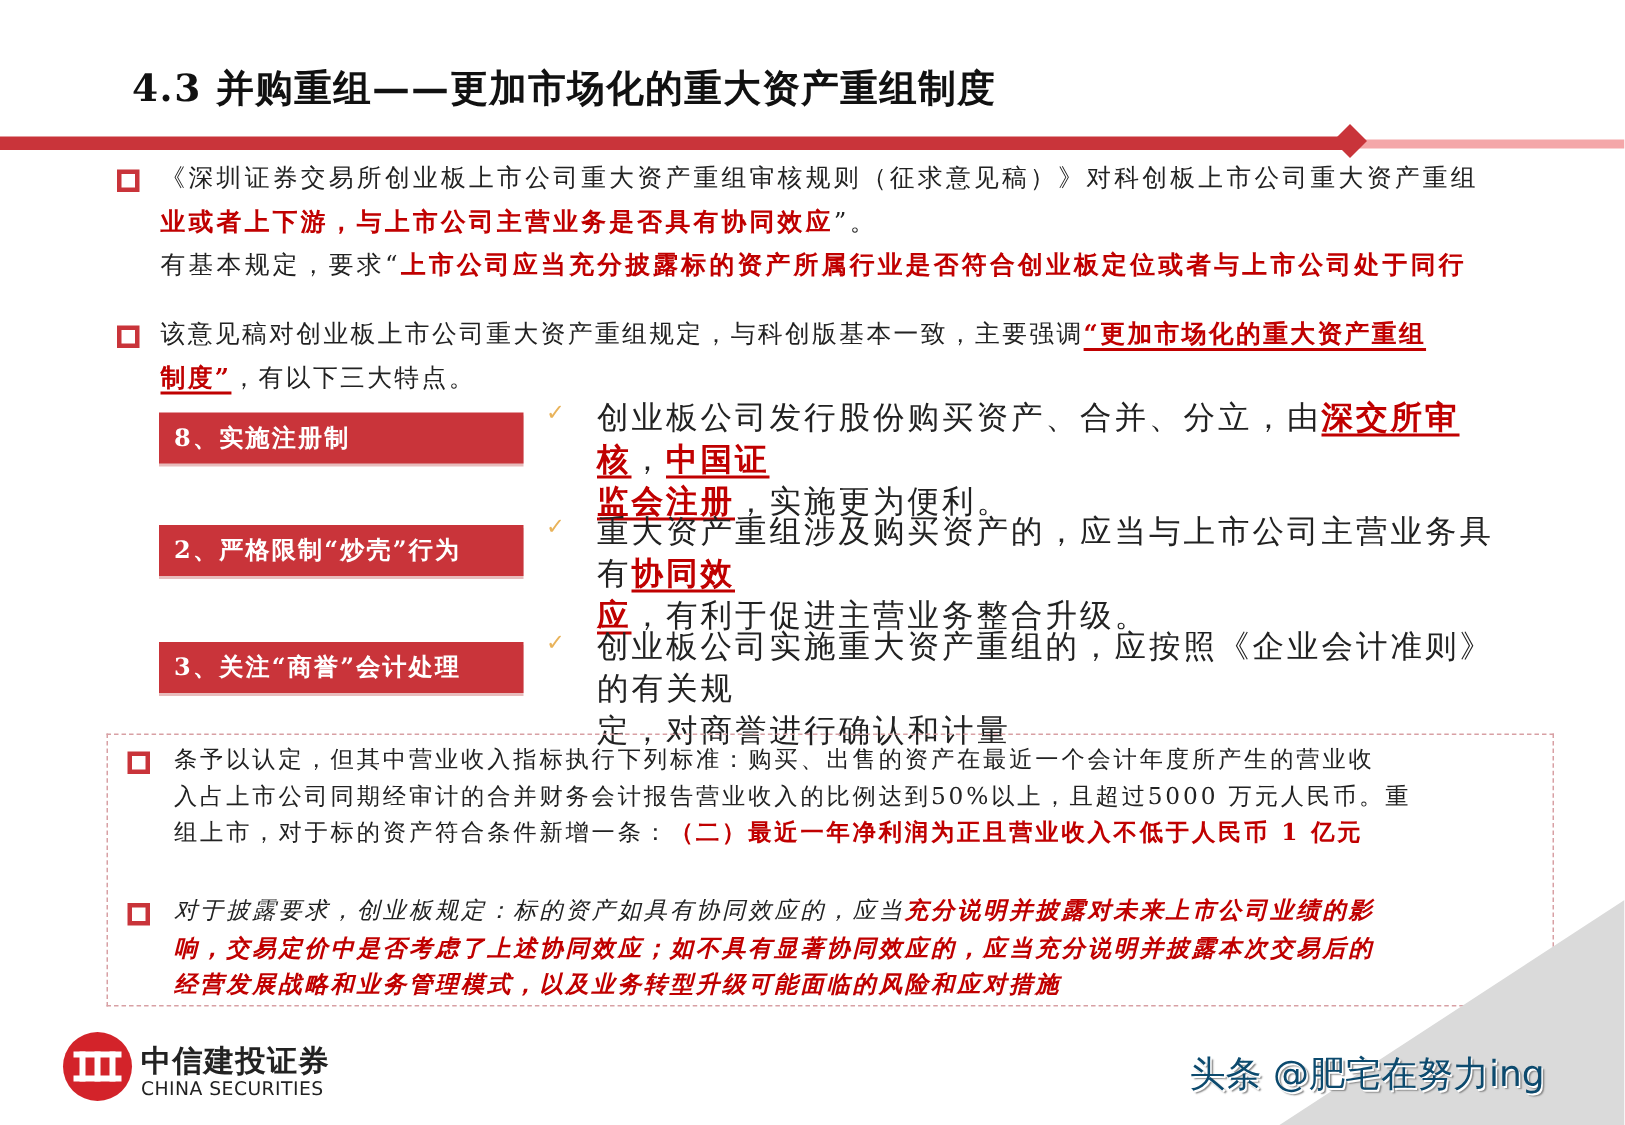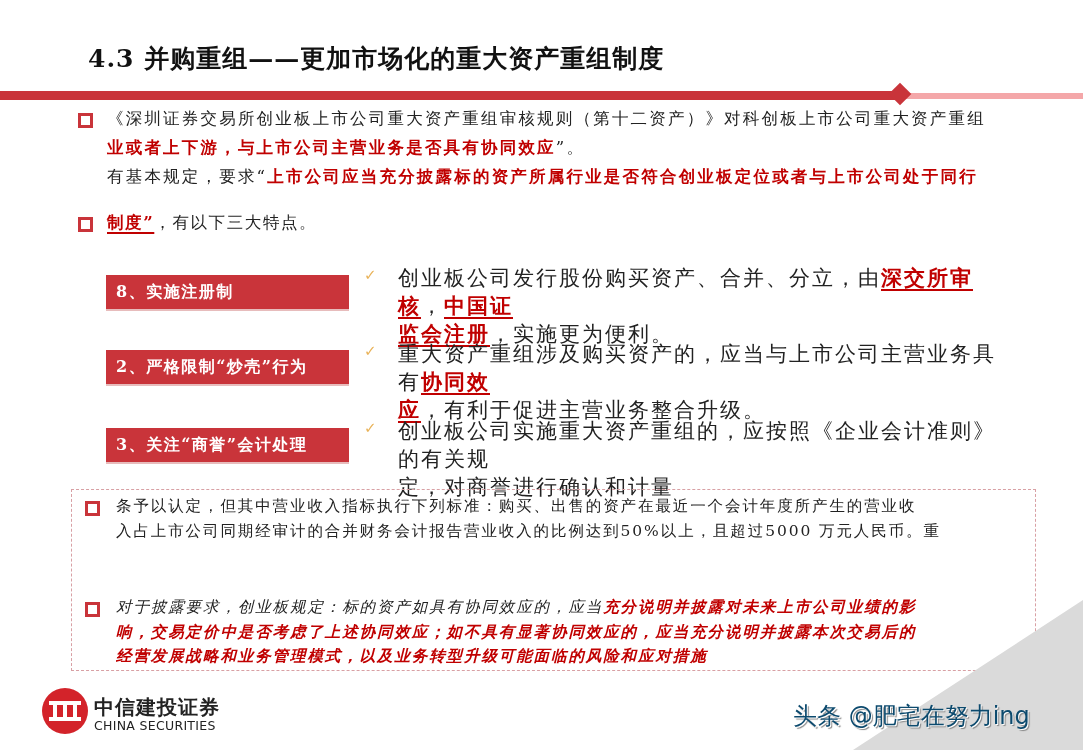--- a/index.html
+++ b/index.html
@@ -86,27 +86,28 @@
 </head>
 <body>
 
 <div class="title">4.3  并购重组——更加市场化的重大资产重组制度</div>
 <div class="rule-left"></div>
 <div class="rule-right"></div>
 <div class="rule-diamond"></div>
 
 <div class="bullet-box" style="left:78px; top:113px;"></div>
 <div class="para" style="left:107px; top:104px; width:920px;">
-  <div>《深圳证券交易所创业板上市公司重大资产重组审核规则（第十二资产）》对科创板上市公司重大资产重组</div>
+  <div>《深圳证券交易所创业板上市公司重大资产重组审核规则（征求意见稿）》对科创板上市公司重大资产重组</div>
   <div><span class="red-bold">业或者上下游，与上市公司主营业务是否具有协同效应</span><span>”。</span></div>
   <div><span>有基本规定，要求“</span><span class="red-bold">上市公司应当充分披露标的资产所属行业是否符合创业板定位或者与上市公司处于同行</span></div>
 </div>
 
 <div class="bullet-box" style="left:78px; top:217px;"></div>
 <div class="para" style="left:107px; top:208px; width:920px; letter-spacing:1.6px;">
+  <div><span>该意见稿对创业板上市公司重大资产重组规定，与科创版基本一致，主要强调</span><span class="red-ul">“更加市场化的重大资产重组</span></div>
   <div><span class="red-ul">制度”</span><span>，有以下三大特点。</span></div>
 </div>
 
 <div class="label-box" style="top:275px;">8、实施注册制</div>
 <div class="check" style="top:266px;">✓</div>
 <div class="feature-text" style="top:264px;">
   <div><span>创业板公司发行股份购买资产、合并、分立，由</span><span class="red-ul">深交所审核</span><span>，</span><span class="red-ul">中国证</span></div>
   <div><span class="red-ul">监会注册</span><span>，实施更为便利。</span></div>
 </div>
 
@@ -123,20 +124,21 @@
   <div>创业板公司实施重大资产重组的，应按照《企业会计准则》的有关规</div>
   <div>定，对商誉进行确认和计量</div>
 </div>
 
 <div class="dashed-box"></div>
 
 <div class="bullet-box" style="left:85px; top:501px;"></div>
 <div class="para" style="left:116px; top:494px; width:910px; font-size:15.5px; line-height:24.5px; letter-spacing:1.9px;">
   <div>条予以认定，但其中营业收入指标执行下列标准：购买、出售的资产在最近一个会计年度所产生的营业收</div>
   <div>入占上市公司同期经审计的合并财务会计报告营业收入的比例达到50%以上，且超过5000 万元人民币。重</div>
+  <div><span>组上市，对于标的资产符合条件新增一条：</span><span class="red-bold">（二）最近一年净利润为正且营业收入不低于人民币 1 亿元</span></div>
 </div>
 
 <div class="bullet-box" style="left:85px; top:602px;"></div>
 <div class="para" style="left:116px; top:595px; width:910px; font-size:15.5px; line-height:24.5px; letter-spacing:1.9px;font-style:italic;">
   <div><span>对于披露要求，创业板规定：标的资产如具有协同效应的，应当</span><span class="red-bold">充分说明并披露对未来上市公司业绩的影</span></div>
   <div class="red-bold">响，交易定价中是否考虑了上述协同效应；如不具有显著协同效应的，应当充分说明并披露本次交易后的</div>
   <div class="red-bold">经营发展战略和业务管理模式，以及业务转型升级可能面临的风险和应对措施</div>
 </div>
 
 <div class="corner-tri"></div>

